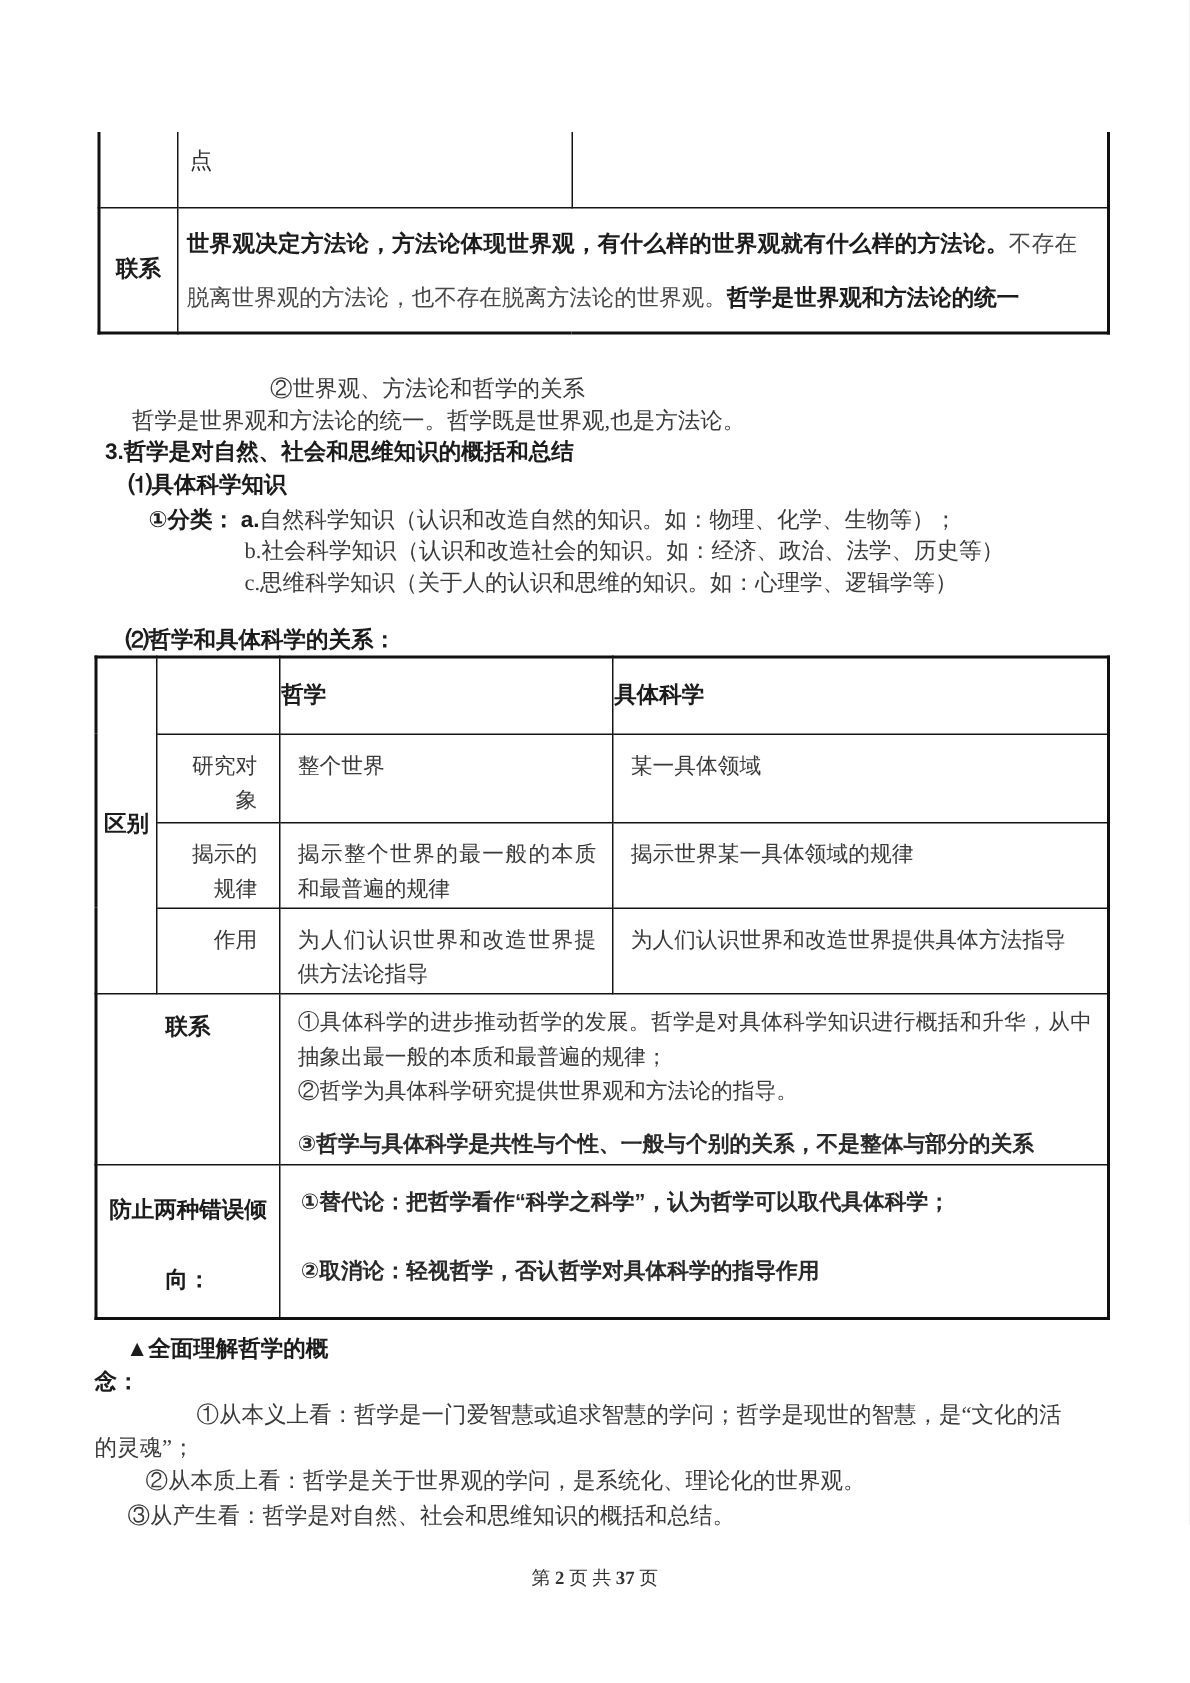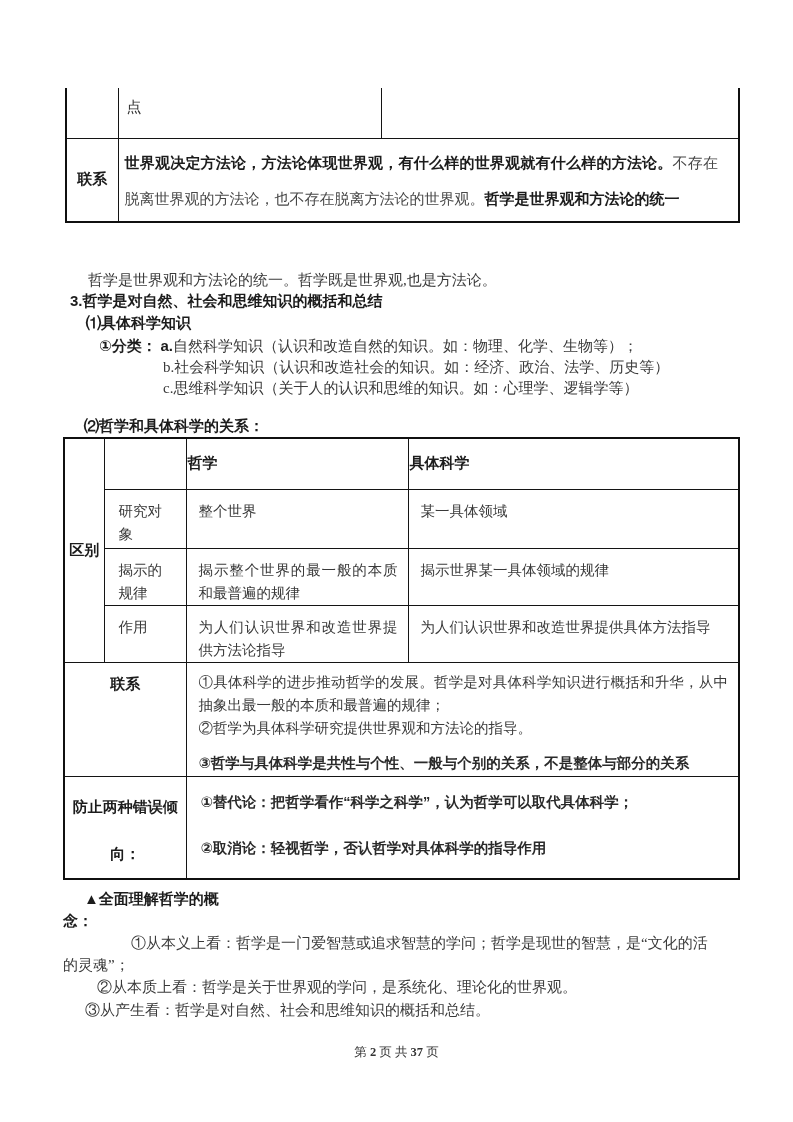--- a/index.html
+++ b/index.html
@@ -21,21 +21,21 @@
   .tt{left:65px;top:88px;width:673px;border:2px solid #101010;border-top:none;}
   .tt td{border:1px solid #141414;}
   .tt tr.cut td{border-top:none;}
   .tt .dot-cell{padding:10px 0 0 8px;font-size:15px;color:#2f2f2f;}
   .tt .lbl{text-align:center;vertical-align:middle;font-size:15px;}
   .tt .cont{padding:6px 20px 0 6px;line-height:35px;text-align:justify;font-size:15px;}
   
   .ct{left:63px;top:437px;width:675px;border:2px solid #101010;}
   .ct td{border:1px solid #141414;font-size:14.5px;}
   .ct .hdr{text-align:left;vertical-align:middle;font-size:15px;}
-  .ct .rowlbl{text-align:left;padding:10px 14px 0 14px;line-height:23px;}
+  .ct .rowlbl{text-align:right;padding:10px 14px 0 14px;line-height:23px;}
   .ct .cell{padding:10px 10px 0 12px;line-height:23px;text-align:justify;}
   .ct .qubie{text-align:center;vertical-align:middle;line-height:22px;font-size:15px;}
   .ct .biglbl{text-align:center;padding-top:12px;font-size:15px;}
   .ct .fzlbl{text-align:center;padding-top:6px;line-height:47px;font-size:15px;}
   .ct .items{padding:8px 10px 0 12px;line-height:23px;text-align:justify;}
   .ct .items .it3{margin-top:12px;}
   .ct .fz{padding:16px 10px 0 14px;line-height:19px;}
   .ct .fz .it2{margin-top:27px;}
   .footer{left:0;right:0;top:1044px;text-align:center;font-size:12.5px;color:#333;}
   .footer .num{font-weight:bold;}
@@ -59,20 +59,21 @@
     </tr>
     <tr style="height:84px">
       <td class="lbl sans b">联系</td>
       <td class="cont wrap" colspan="2">
         <span class="sans b">世界观决定方法论，方法论体现世界观，有什么样的世界观就有什么样的方法论。</span><span class="serif-lite">不存在脱离世界观的方法论，也不存在脱离方法论的世界观。</span><span class="sans b">哲学是世界观和方法论的统一</span>
       </td>
     </tr>
   </tbody>
     </table>
 
+  <div class="abs" style="left:180px;top:250px">②世界观、方法论和哲学的关系</div>
   <div class="abs" style="left:88px;top:271px">哲学是世界观和方法论的统一。哲学既是世界观,也是方法论。</div>
 
   <div class="abs sans b" style="left:70px;top:292px">3.哲学是对自然、社会和思维知识的概括和总结</div>
   <div class="abs sans b" style="left:86px;top:314px">⑴具体科学知识</div>
   <div class="abs" style="left:99px;top:337px">
     <span class="sans b">①分类：</span>
     <span class="sans b">a.</span><span>自然科学知识（认识和改造自然的知识。如：物理、化学、生物等）；</span>
   </div>
   <div class="abs" style="left:163px;top:358px">b.社会科学知识（认识和改造社会的知识。如：经济、政治、法学、历史等）</div>
   <div class="abs" style="left:163px;top:379px">c.思维科学知识（关于人的认识和思维的知识。如：心理学、逻辑学等）</div>

